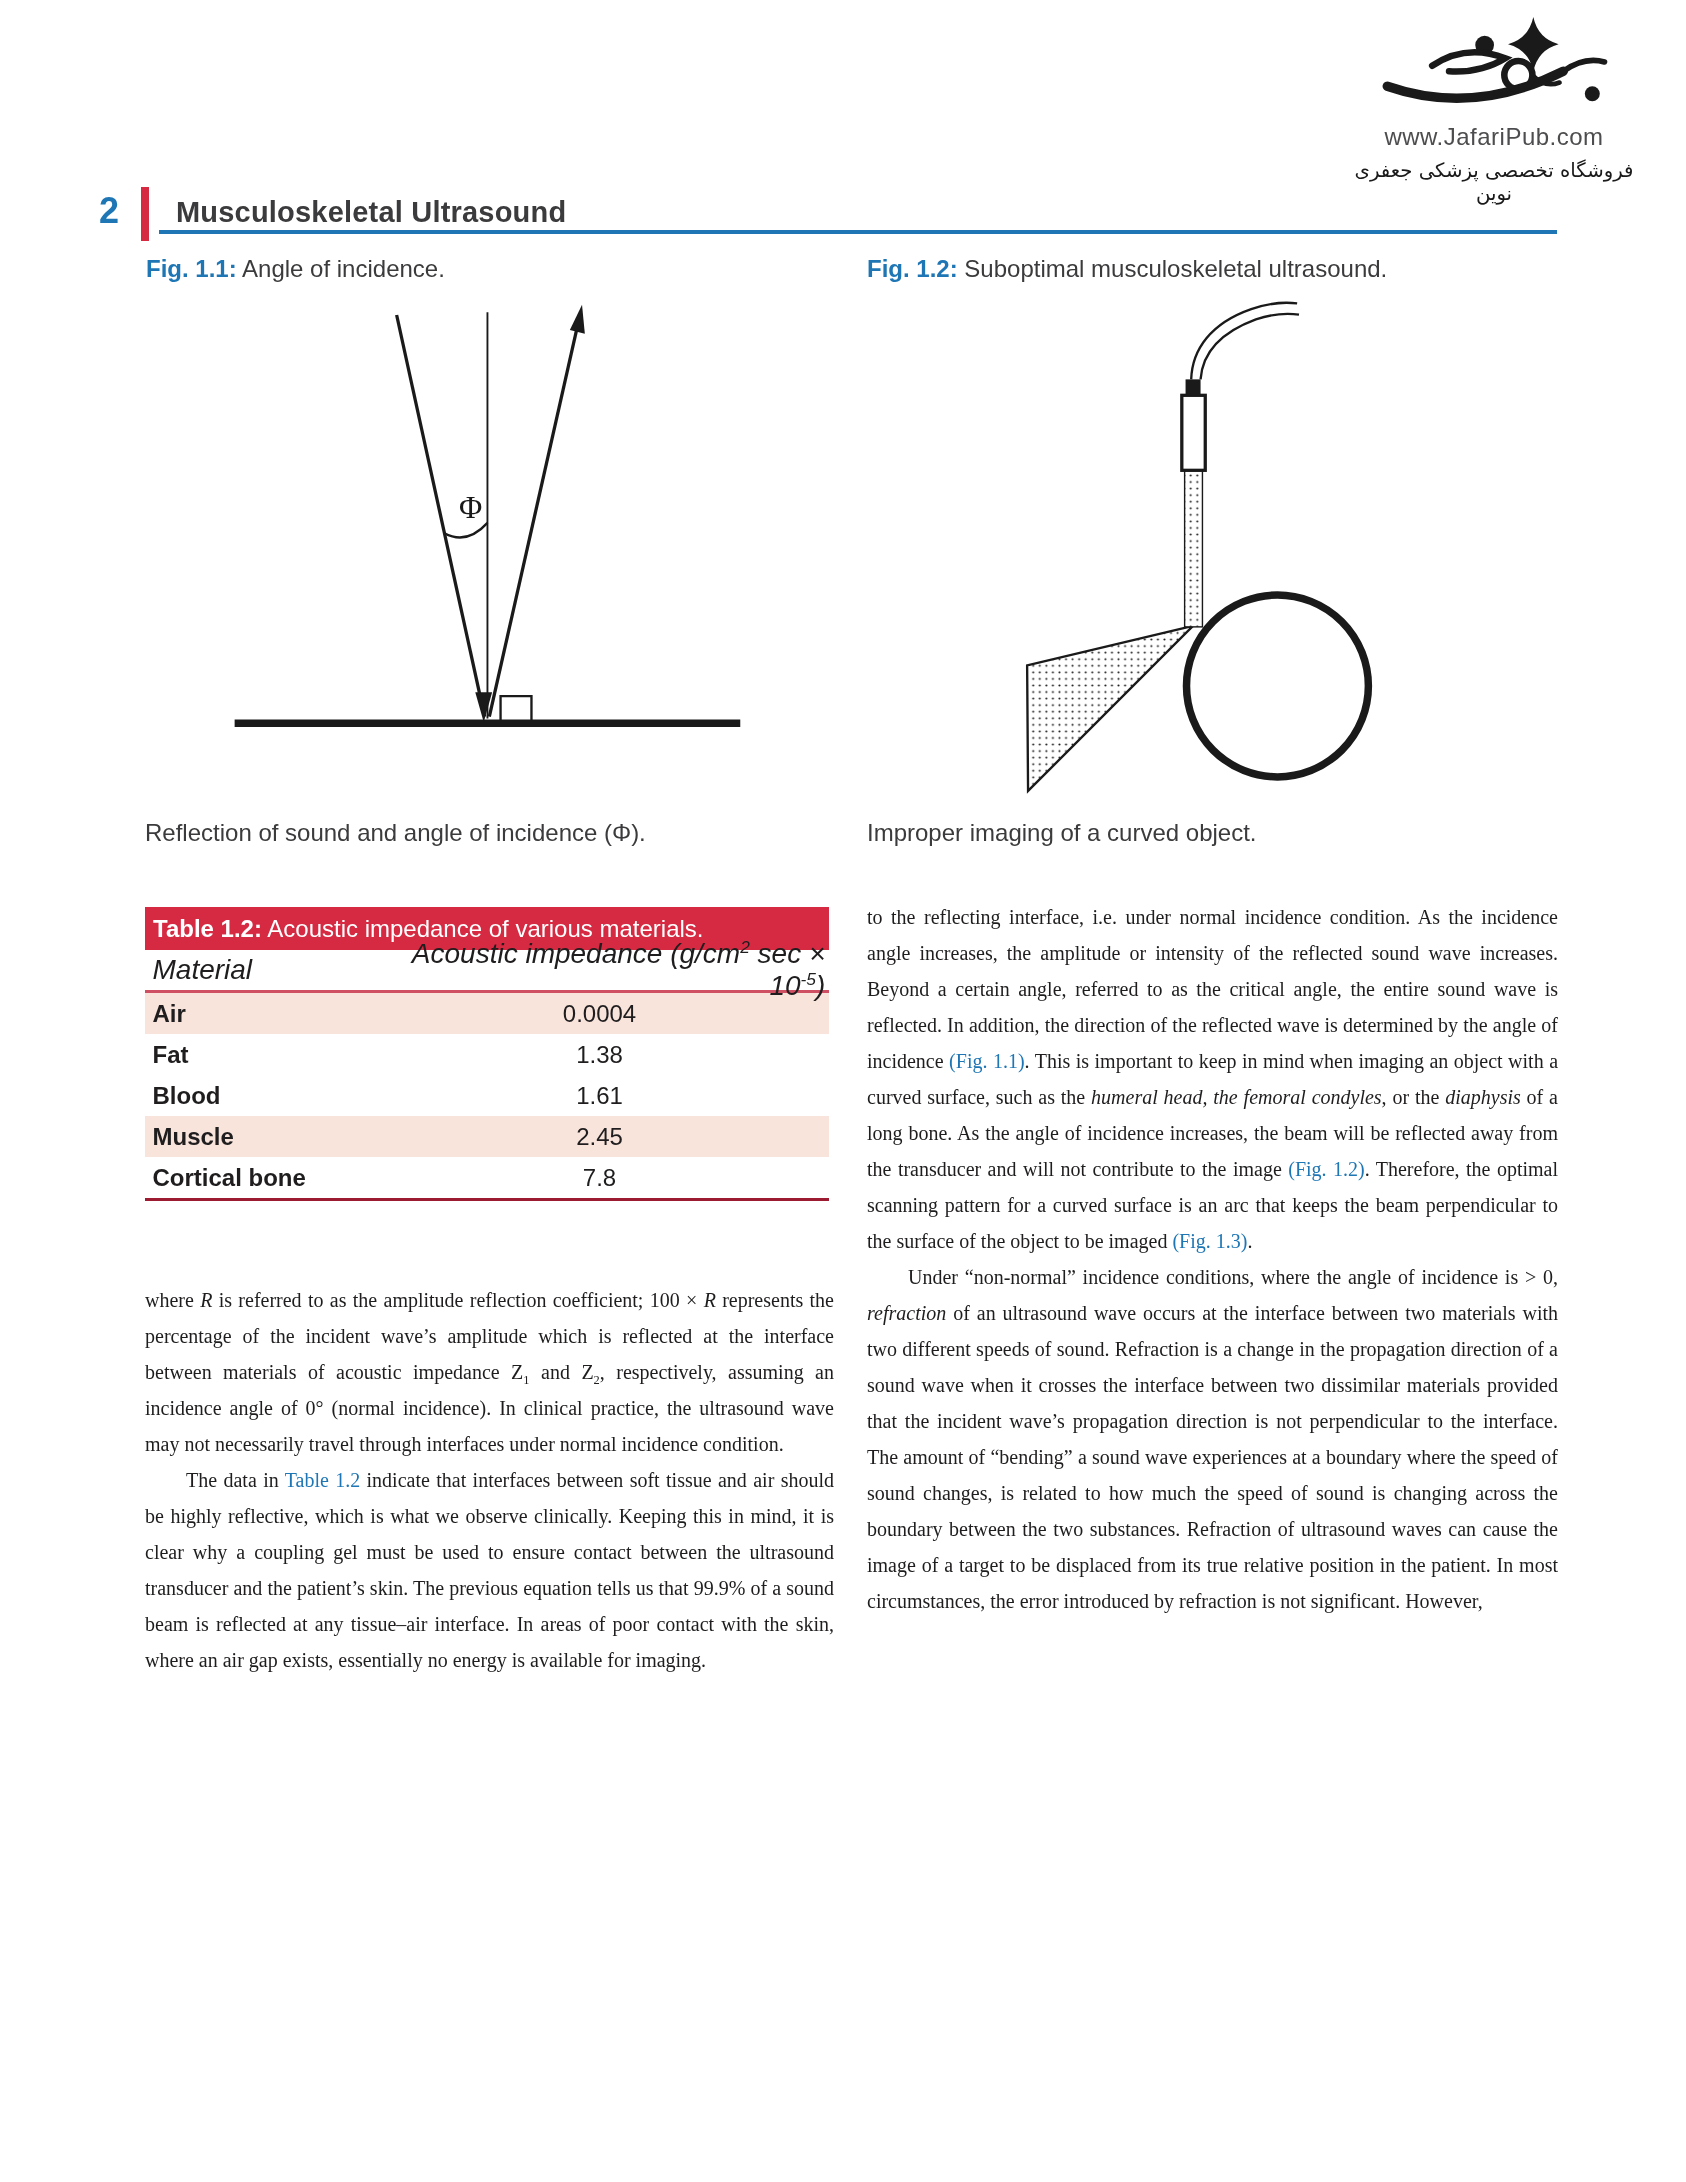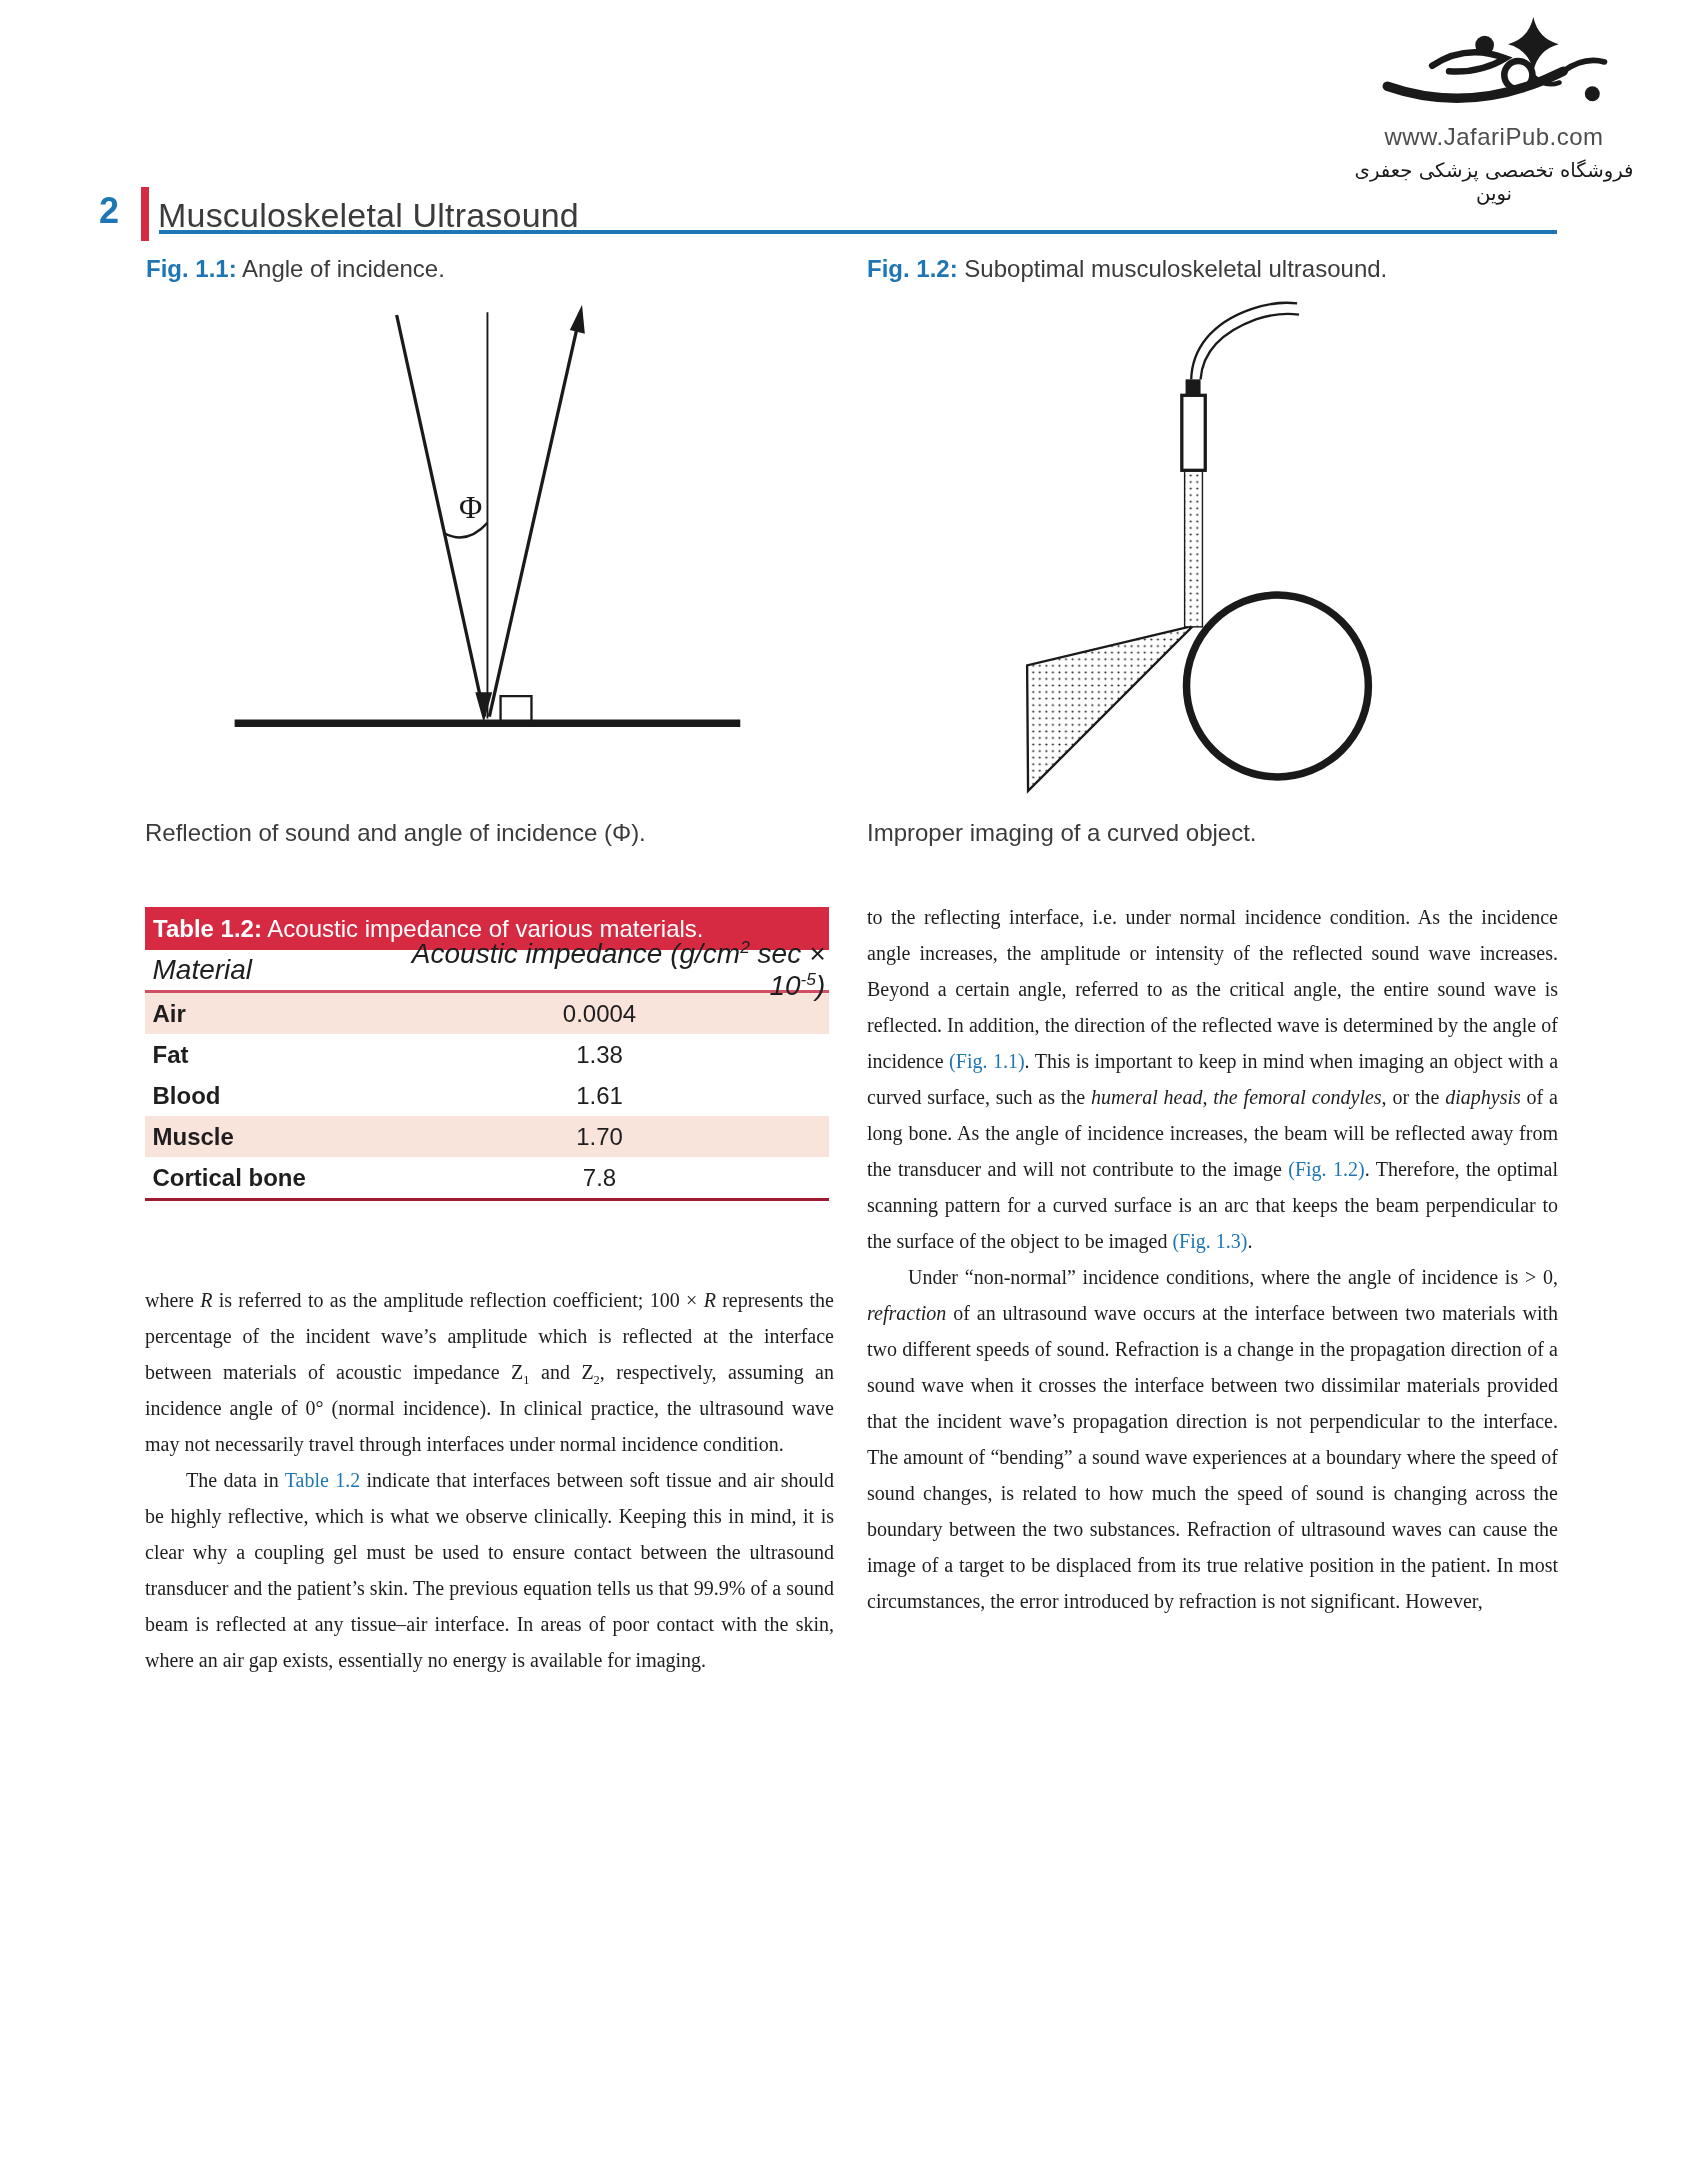--- a/index.html
+++ b/index.html
@@ -13,21 +13,21 @@
   .abs { position:absolute; }
 
   
   .logo-block { left:1349px; top:17px; width:290px; text-align:center; }
   .logo-url { font-size:24px; color:#4D4D4F; letter-spacing:0.5px; }
   .logo-fa { font-family:"DejaVu Sans", sans-serif; font-size:19.7px; color:#1a1a1a; direction:rtl; margin-top:7.5px; }
 
   
   .page-number { left:99px; top:190px; font-size:36px; font-weight:bold; color:var(--blue); }
   .red-bar { left:141px; top:187px; width:8.4px; height:54px; background:var(--red); }
-  .chapter-title { left:158px; top:196px; font-size:34px; font-weight:400; color:var(--gray); letter-spacing:0.2px; }
+  .chapter-title { left:176px; top:196px; font-size:29px; font-weight:700; color:var(--gray); letter-spacing:0.2px; }
   .blue-rule { left:159px; top:230px; width:1398px; height:3.7px; background:var(--blue); }
 
   
   .figcap { font-size:24px; color:var(--gray); }
   .figcap .lbl { color:var(--blue); font-weight:bold; }
   .cap-f1 { left:146px; top:255px; }
   .cap-f2 { left:867px; top:255px; }
   .cap-b1 { left:145px; top:819px; }
   .cap-b2 { left:867px; top:819px; }
 
@@ -132,21 +132,21 @@
         <div class="trow">
           <div class="c1">Fat</div>
           <div class="c2">1.38</div>
         </div>
         <div class="trow">
           <div class="c1">Blood</div>
           <div class="c2">1.61</div>
         </div>
         <div class="trow alt">
           <div class="c1">Muscle</div>
-          <div class="c2">1.70</div>
+          <div class="c2">2.45</div>
         </div>
         <div class="trow">
           <div class="c1">Cortical bone</div>
           <div class="c2">7.8</div>
         </div>
       </div>
   </div>
 
   <div class="abs bodycol left-col">
     <div class="para"><span>where </span><span class="seg-i">R</span><span> is referred to as the amplitude reflection coefficient; 100 × </span><span class="seg-i">R</span><span> represents the percentage of the incident wave’s amplitude which is reflected at the interface between materials of acoustic impedance Z</span><span class="seg-sub">1</span><span> and Z</span><span class="seg-sub">2</span><span>, respectively, assuming an incidence angle of 0° (normal incidence). In clinical practice, the ultrasound wave may not necessarily travel through interfaces under normal incidence condition.</span></div>

